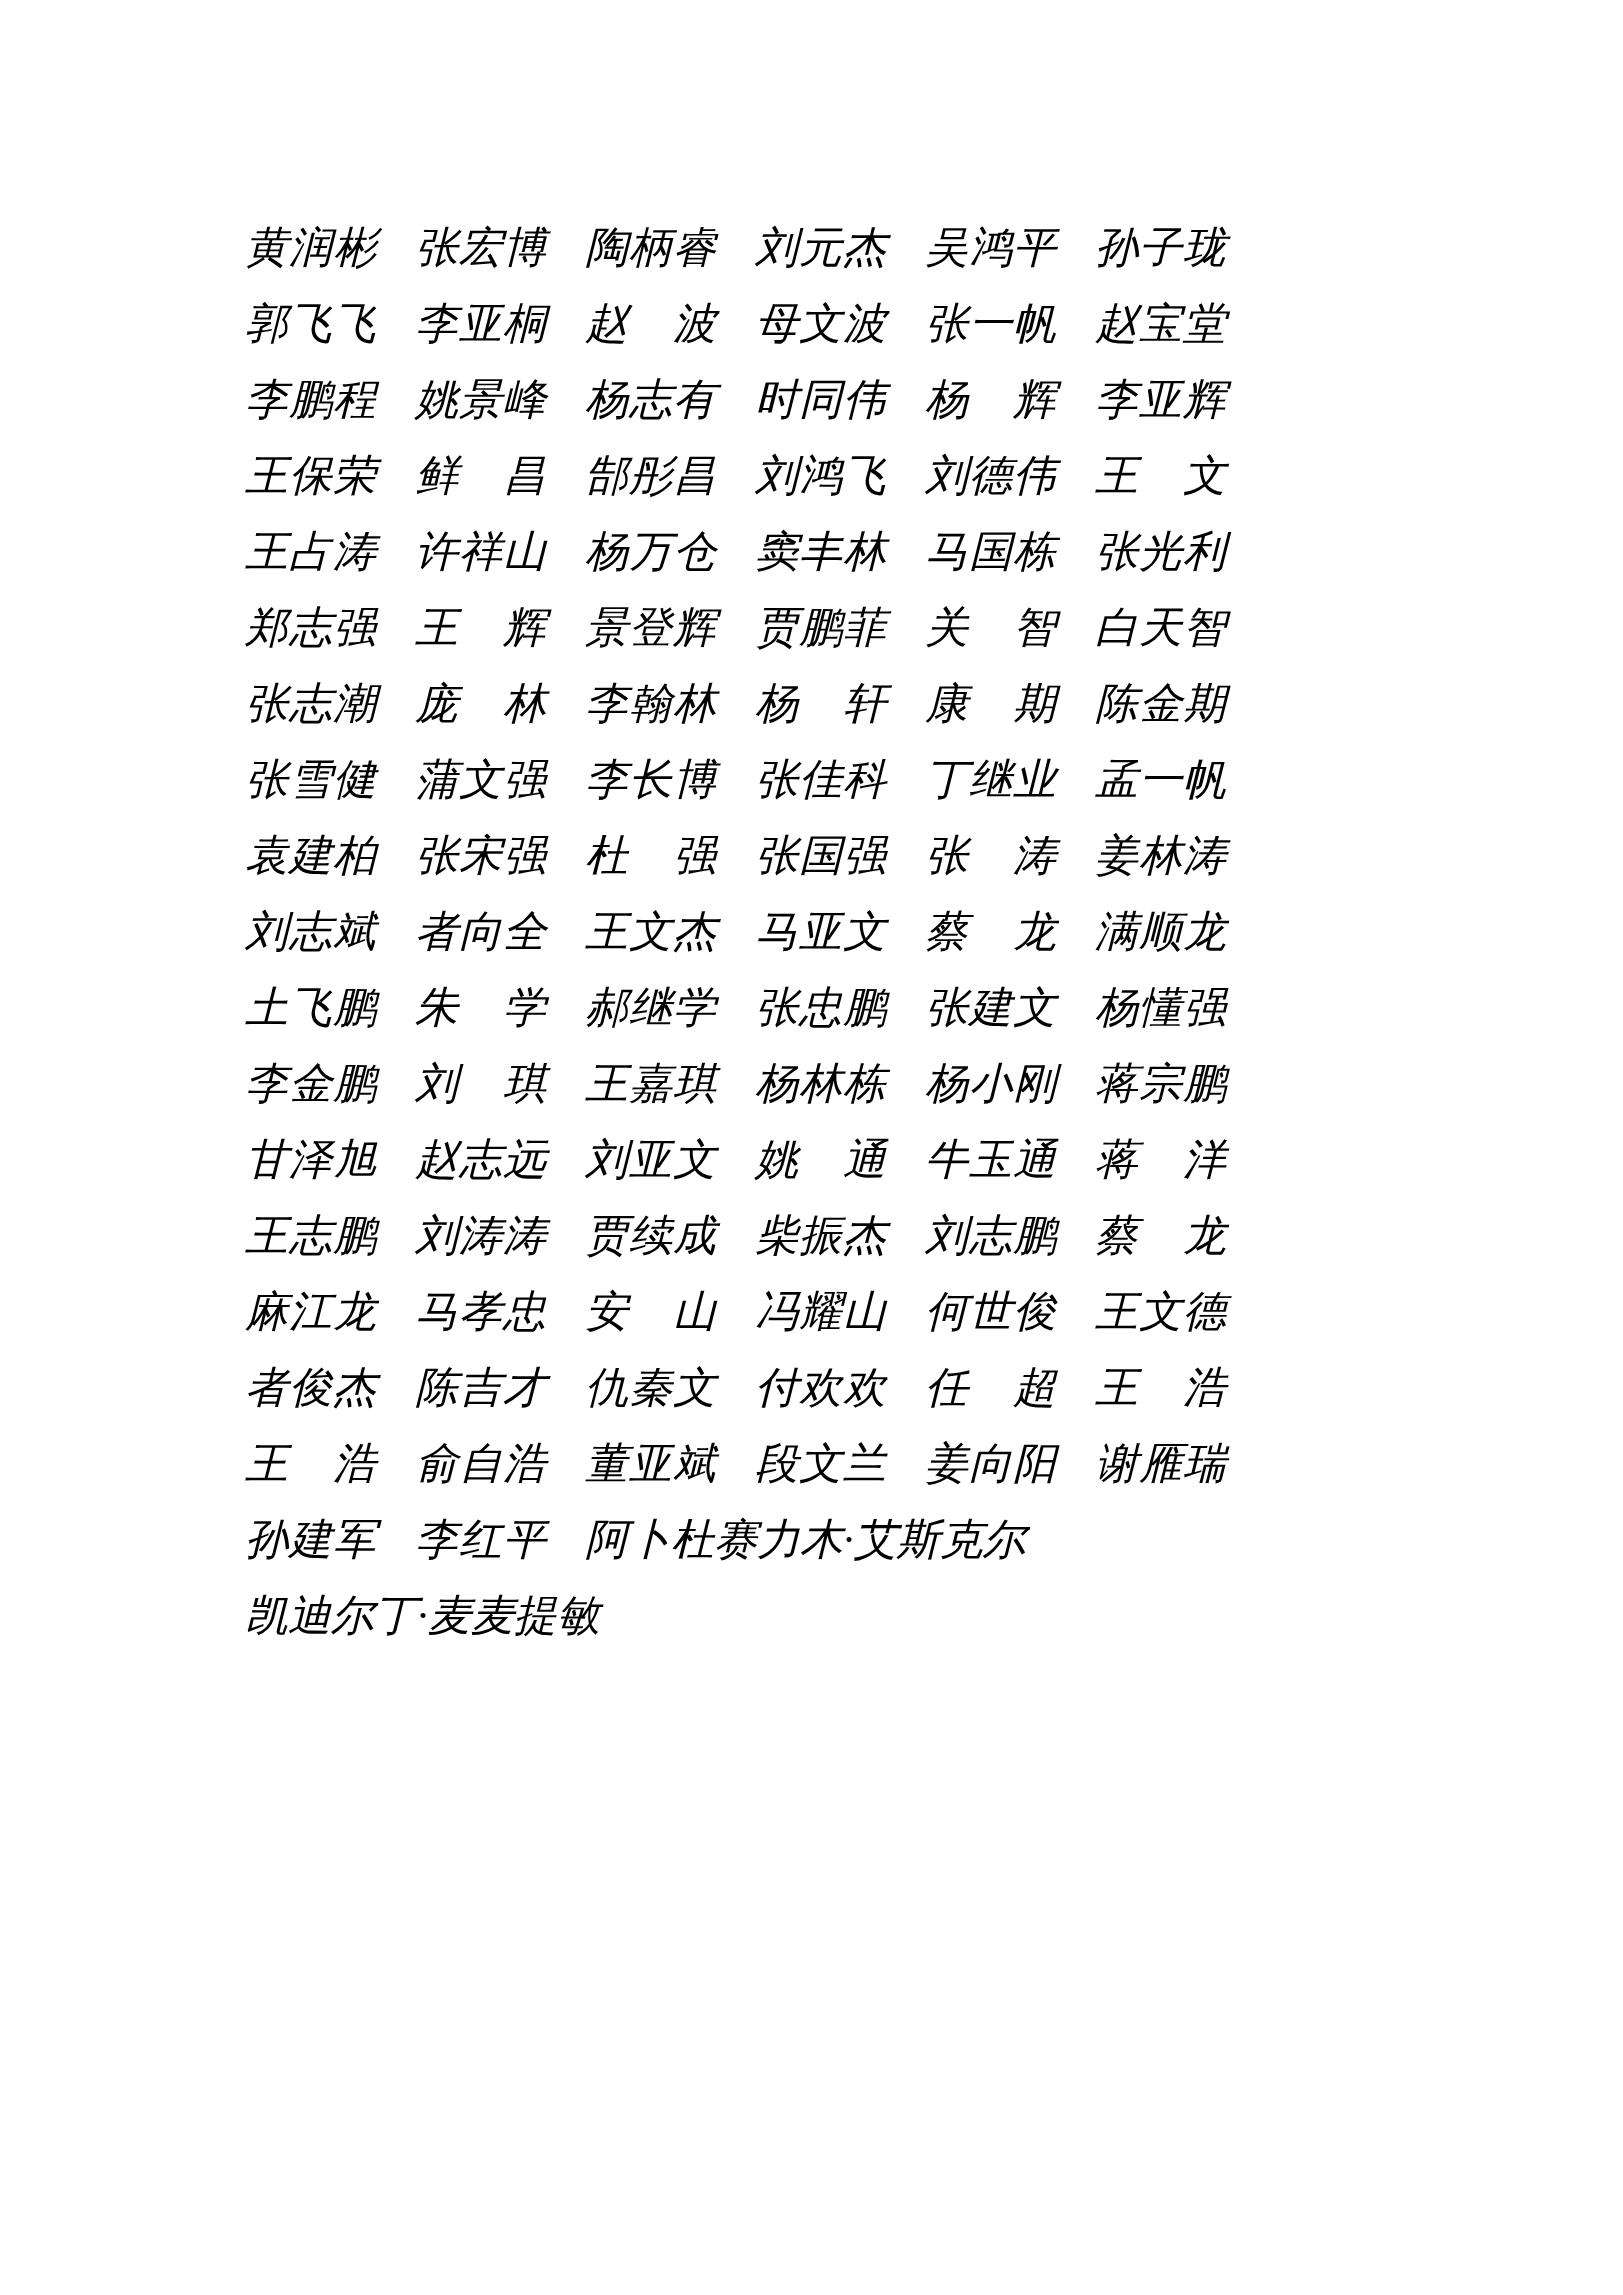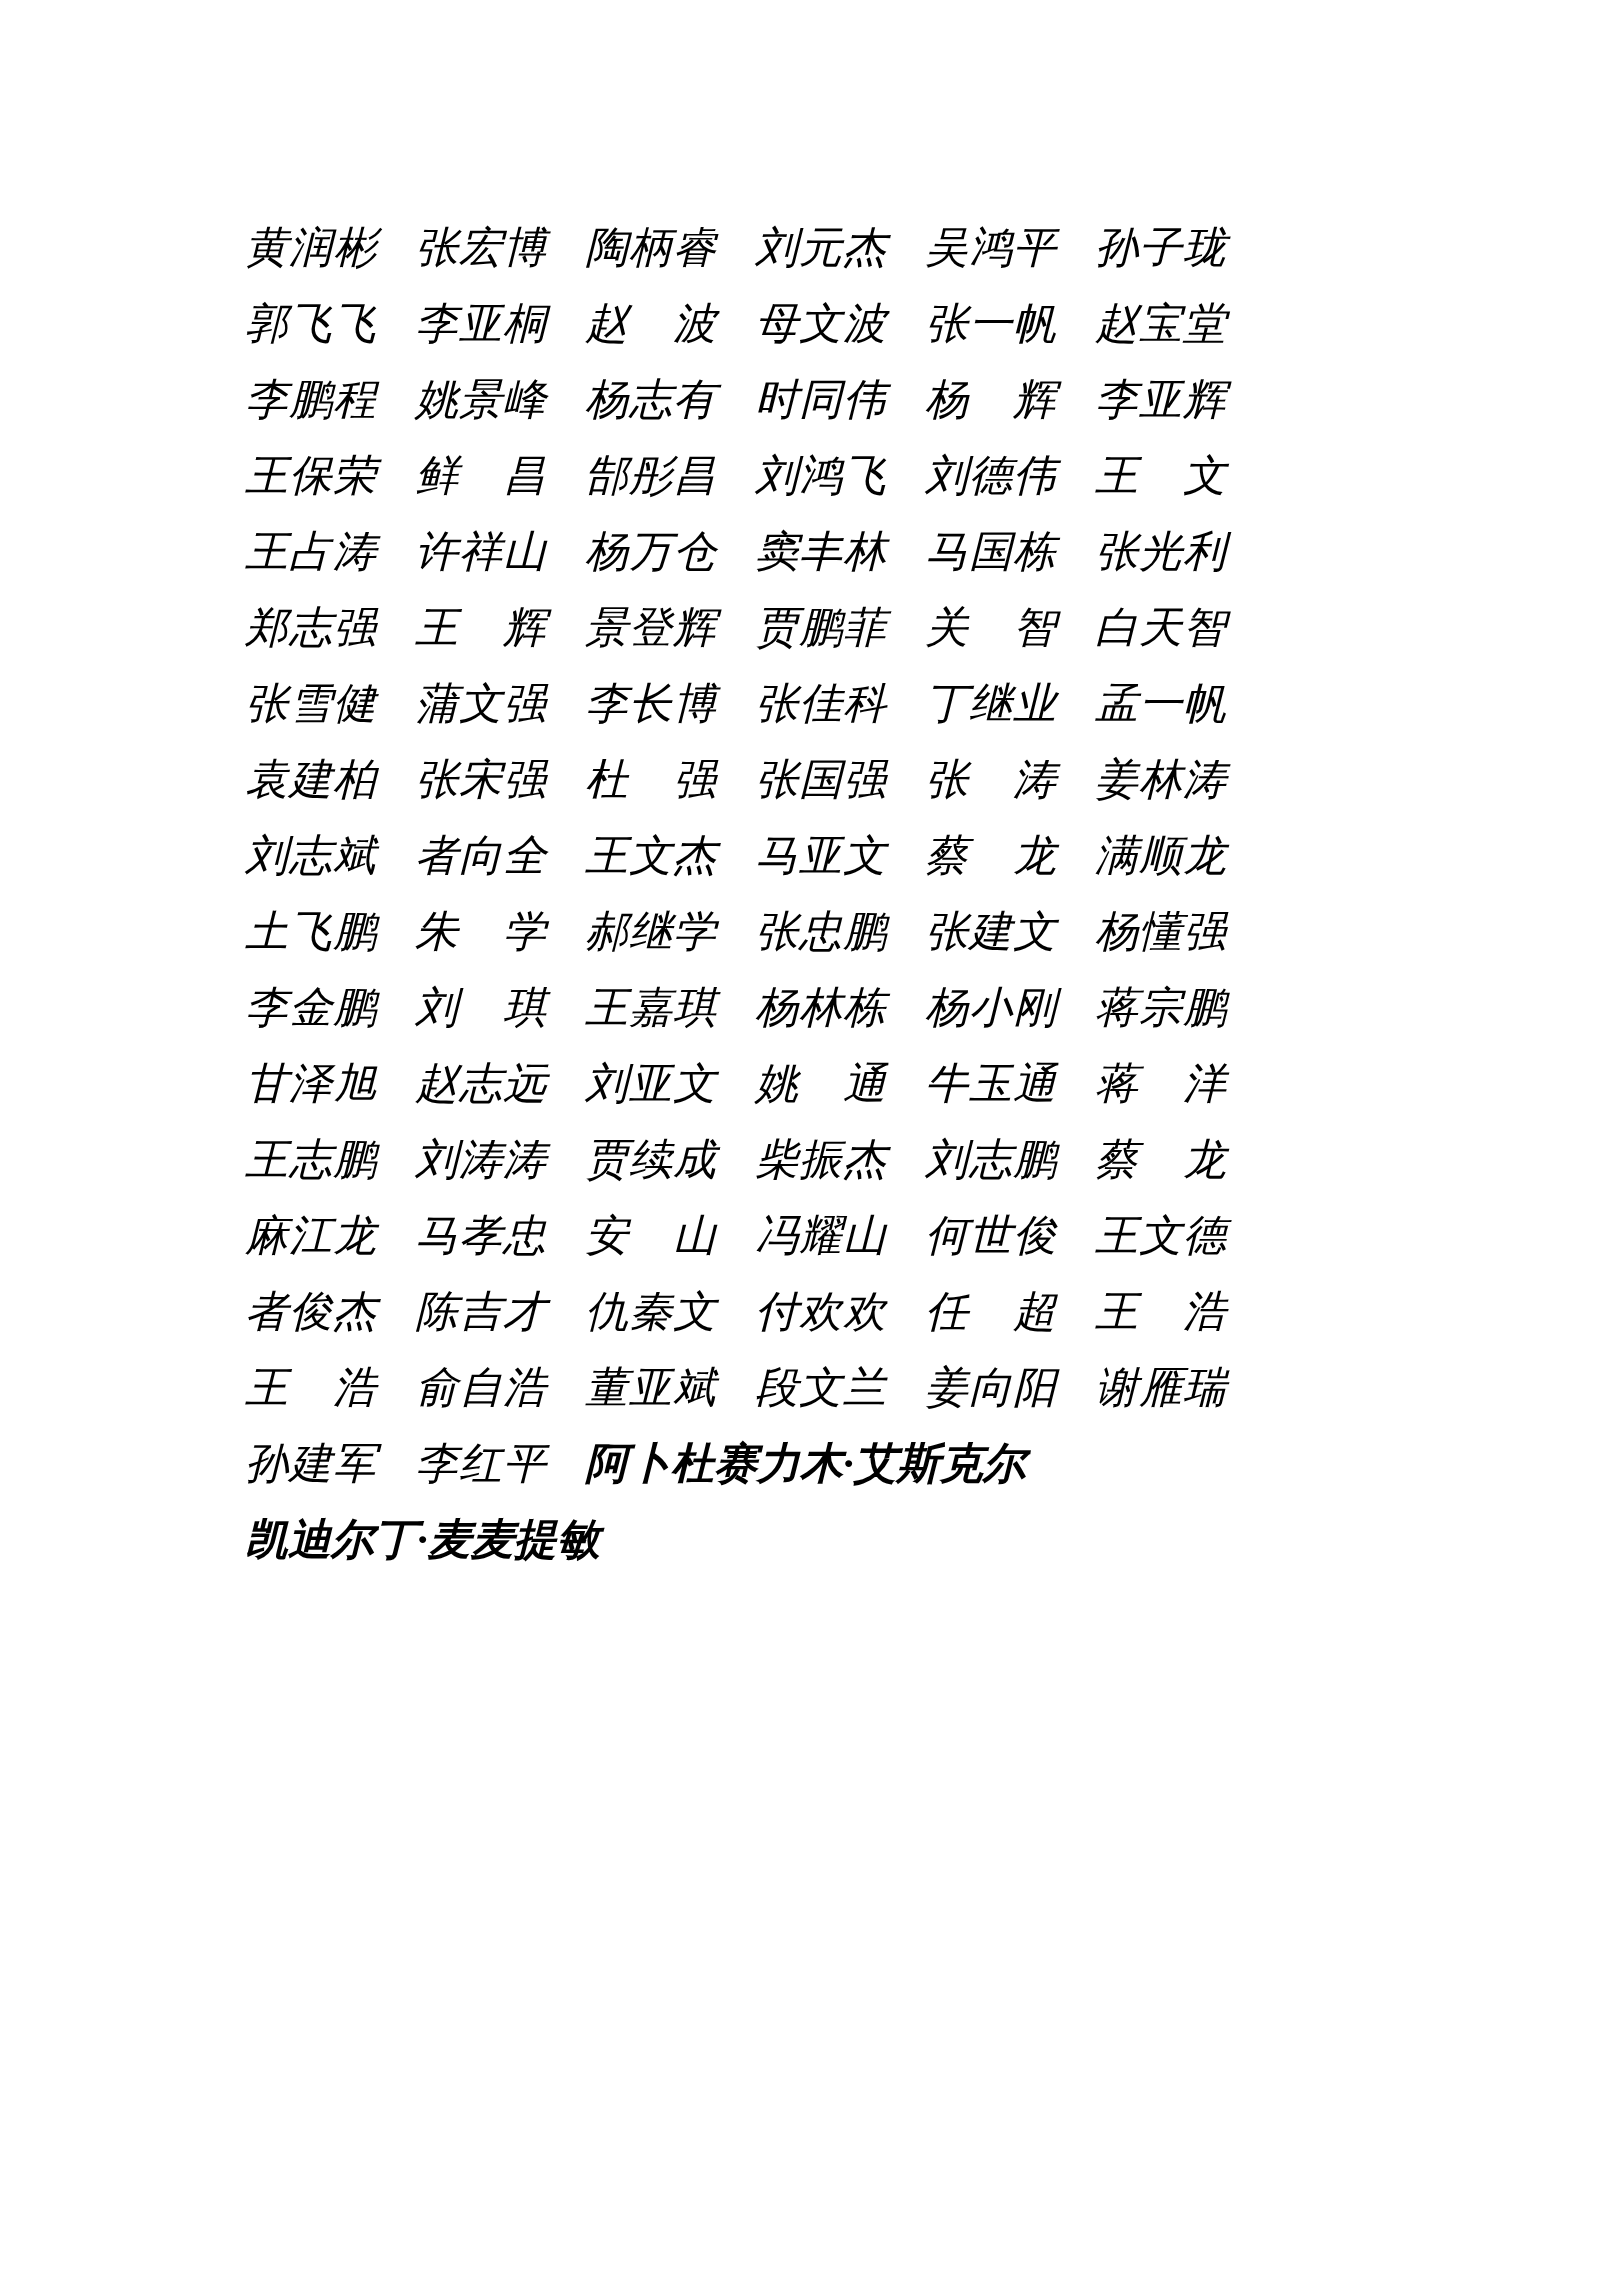--- a/index.html
+++ b/index.html
@@ -40,21 +40,20 @@
     font-size: 43px;
     color: #000000;
     text-align: justify;
     text-align-last: justify;
     overflow: visible;
   }
   .name-cell.wide {
     width: auto;
     text-align: right;
     text-align-last: auto;
-    font-weight: bold;
   }
 </style>
 </head>
 <body>
 
 <div class="page">
   <div id="name-list" class="name-list">
       <div class="name-row">
         <span class="name-cell">黄润彬</span>
         <span class="name-cell">张宏博</span>
@@ -97,20 +96,28 @@
       </div>
       <div class="name-row">
         <span class="name-cell">郑志强</span>
         <span class="name-cell">王辉</span>
         <span class="name-cell">景登辉</span>
         <span class="name-cell">贾鹏菲</span>
         <span class="name-cell">关智</span>
         <span class="name-cell">白天智</span>
       </div>
       <div class="name-row">
+        <span class="name-cell">张志潮</span>
+        <span class="name-cell">庞林</span>
+        <span class="name-cell">李翰林</span>
+        <span class="name-cell">杨轩</span>
+        <span class="name-cell">康期</span>
+        <span class="name-cell">陈金期</span>
+      </div>
+      <div class="name-row">
         <span class="name-cell">张雪健</span>
         <span class="name-cell">蒲文强</span>
         <span class="name-cell">李长博</span>
         <span class="name-cell">张佳科</span>
         <span class="name-cell">丁继业</span>
         <span class="name-cell">孟一帆</span>
       </div>
       <div class="name-row">
         <span class="name-cell">袁建柏</span>
         <span class="name-cell">张宋强</span>

